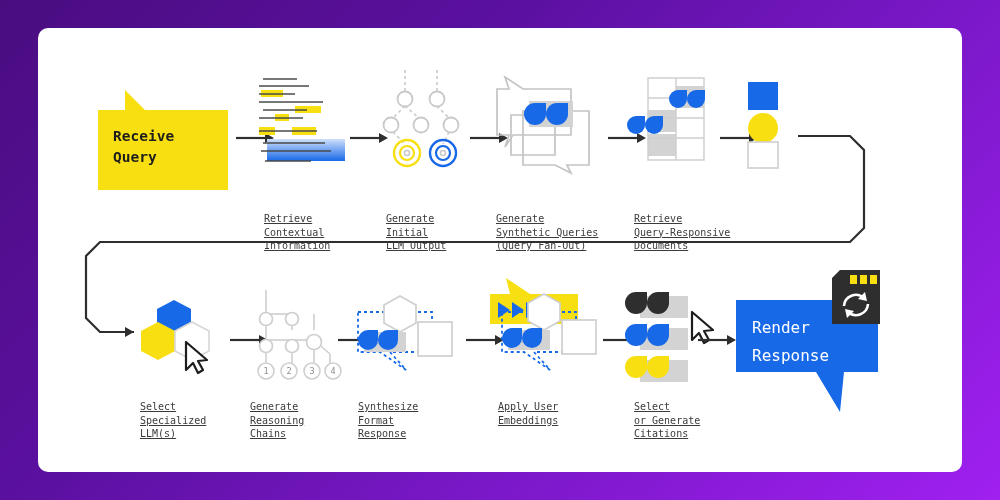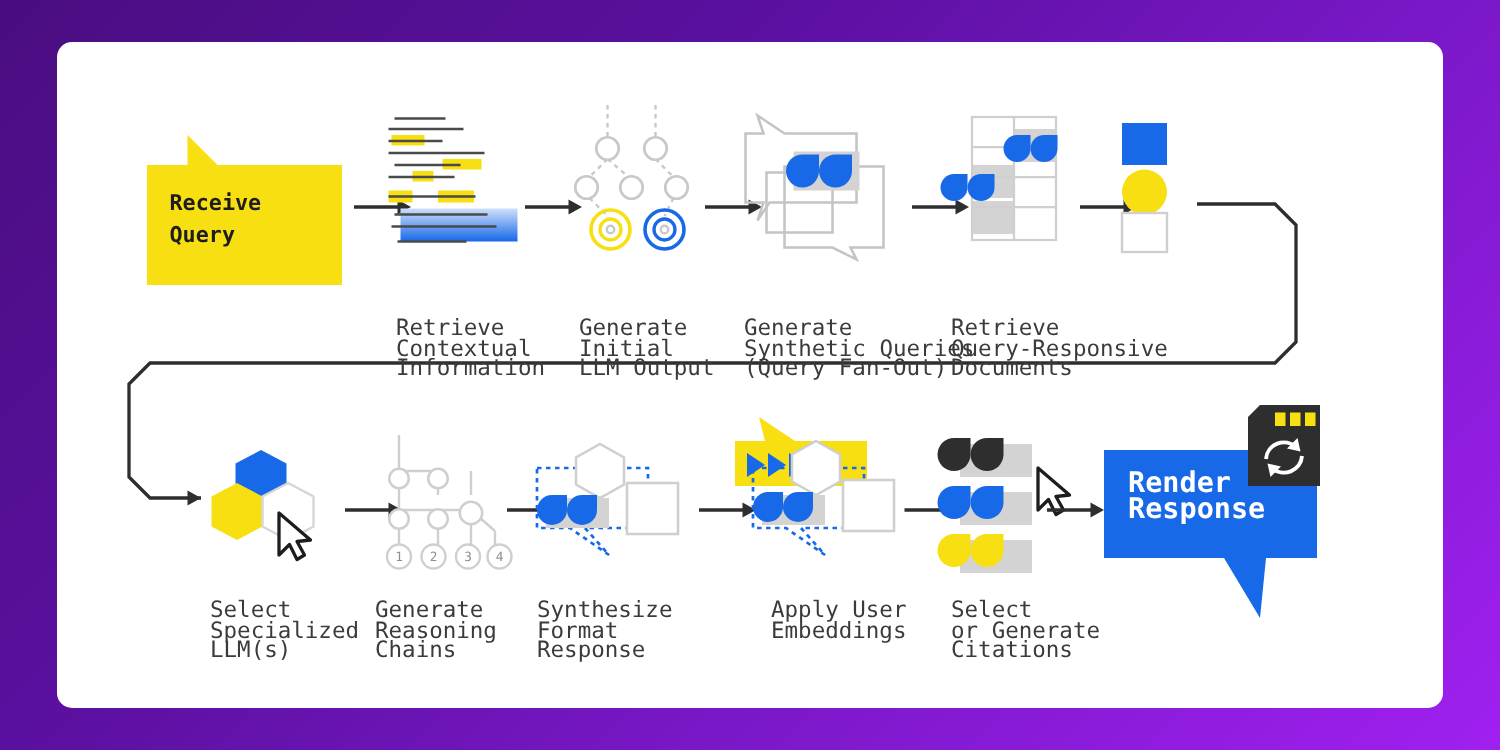--- a/index.html
+++ b/index.html
@@ -9,22 +9,23 @@
     background:linear-gradient(135deg,#4a0d80 0%,#5b10a0 35%,#7a18c8 65%,#a020f0 100%);
   }
   #stage{position:relative;width:872px;height:500px;}
   #card{
     position:absolute;left:38px;top:28px;width:924px;height:444px;
     background:#ffffff;border-radius:10px;
   }
   .node{position:absolute;}
   .cap{
     position:absolute;font-family:"DejaVu Sans Mono", monospace;
-    font-size:15px;line-height:13.5px;color:#3b3b3b;white-space:pre;
+    font-size:10px;line-height:13.5px;color:#3b3b3b;white-space:pre;
     letter-spacing:0px;
+    text-decoration:underline;
   }
   svg{display:block;overflow:visible;}
 </style>
 </head>
 <body>
 
 <div id="stage">
   <div id="card">
 
     <svg class="node" style="left:0px;top:0px;width:924px;height:444px;position:absolute;">
@@ -274,21 +275,21 @@
         <path d="M 16 36 L 90 36 L 90 76 L 48 76 L 64 94 L 38 76 L 16 76 Z" fill="none" stroke="#1769e8" stroke-width="1.8" stroke-dasharray="3,3"></path>
         <path d="M 58 18 L 74 27 L 74 45 L 58 54 L 42 45 L 42 27 Z" fill="#ffffff" stroke="#cfcfcf" stroke-width="1.7"></path>
         <rect x="76" y="44" width="34" height="34" fill="#ffffff" stroke="#cfcfcf" stroke-width="1.7"></rect>
         <rect x="22" y="54" width="42" height="20" fill="#d3d3d3"></rect>
         <g fill="#1769e8">
           <path d="M 26 52 a 10 10 0 1 0 10 10 l 0 -10 z"></path>
           <path d="M 46 52 a 10 10 0 1 0 10 10 l 0 -10 z"></path>
         </g>
       </svg>
     </div>
-    <div class="cap" style="left:476px;top:372px;">Apply User
+    <div class="cap" style="left:460px;top:372px;">Apply User
 Embeddings</div>
 
     <svg class="node" style="left:565px;top:306px;width:42px;height:12px;">
       <line x1="0" y1="6" x2="32" y2="6" stroke="#2e2e2e" stroke-width="2.2"></line>
       <path d="M 38 6 l -9 -5 l 0 10 z" fill="#2e2e2e"></path>
     </svg>
 
     <div class="node" style="left:592px;top:258px;">
       <svg width="100" height="100">
         <rect x="10" y="10" width="48" height="22" fill="#d3d3d3"></rect>
@@ -315,21 +316,21 @@
 
     <svg class="node" style="left:660px;top:306px;width:42px;height:12px;">
       <line x1="0" y1="6" x2="32" y2="6" stroke="#2e2e2e" stroke-width="2.2"></line>
       <path d="M 38 6 l -9 -5 l 0 10 z" fill="#2e2e2e"></path>
     </svg>
 
     <div class="node" style="left:698px;top:272px;">
       <svg width="158" height="124">
         <path d="M 0 0 L 142 0 L 142 72 L 108 72 L 104 112 L 80 72 L 0 72 Z" fill="#1769e8"></path>
       </svg>
-      <div style="position:absolute;left:16px;top:14px;font-size:19px;font-weight:bold;line-height:17px;color:#ffffff;white-space:pre;">Render
+      <div style="position:absolute;left:16px;top:14px;font-size:16px;font-weight:normal;line-height:28px;color:#ffffff;white-space:pre;">Render
 Response</div>
     </div>
 
     <div class="node" style="left:790px;top:238px;">
       <svg width="62" height="62">
         <path d="M 12 4 L 52 4 L 52 58 L 4 58 L 4 12 Z" fill="#2e2e2e"></path>
         <rect x="22" y="9" width="7" height="9" fill="#f8df12"></rect>
         <rect x="32" y="9" width="7" height="9" fill="#f8df12"></rect>
         <rect x="42" y="9" width="7" height="9" fill="#f8df12"></rect>
         <g fill="none" stroke="#ffffff" stroke-width="2.6">

